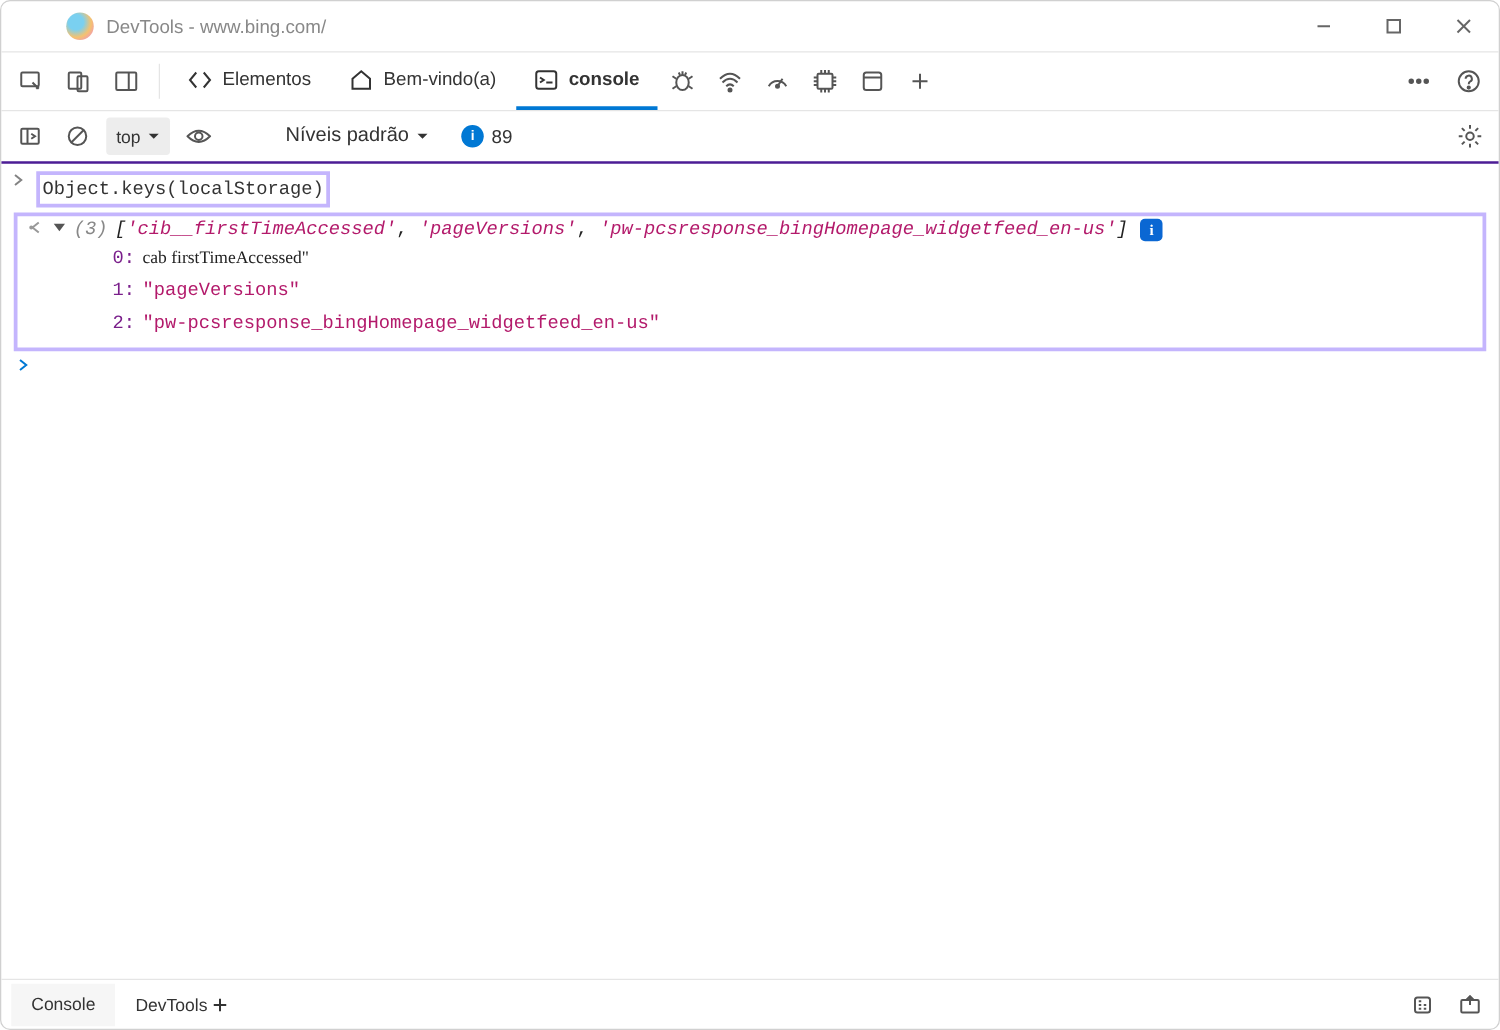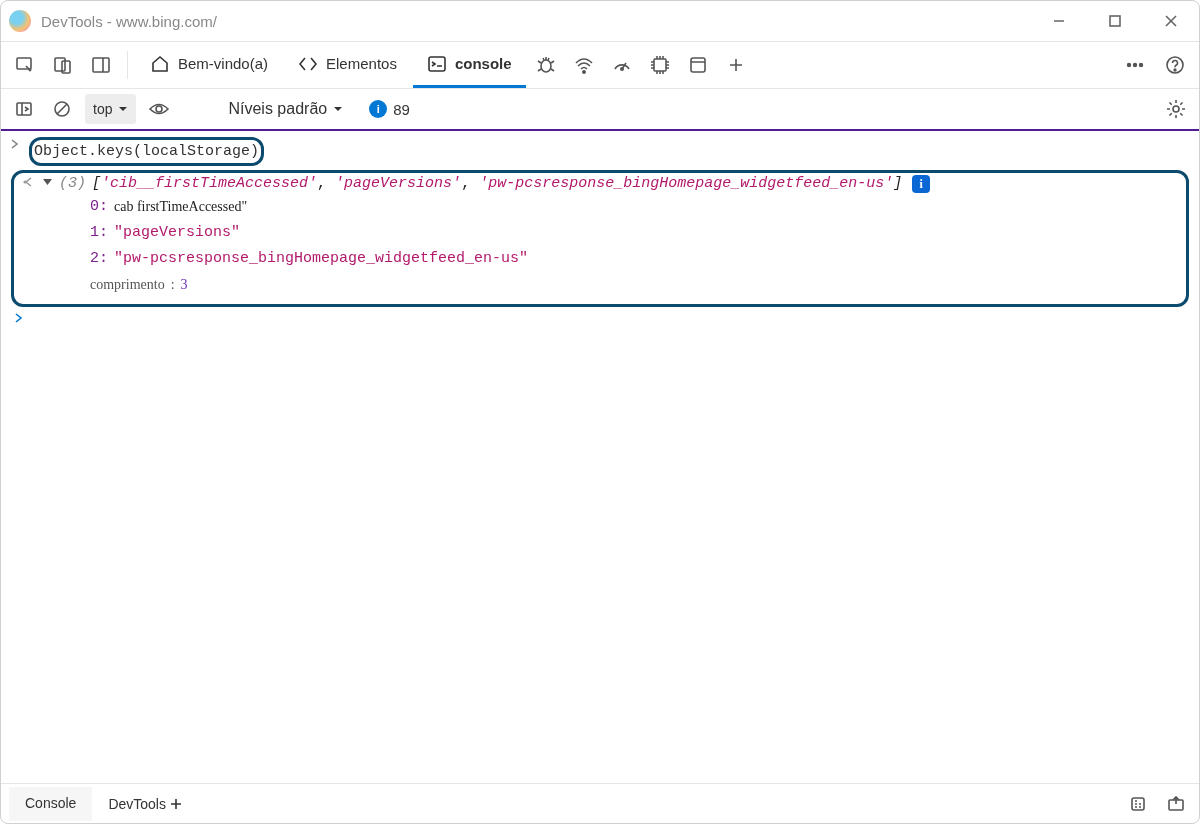--- a/index.html
+++ b/index.html
@@ -17,20 +17,21 @@
   flex-direction: column;
 }
 
 .titlebar {
   height: 40px;
   display: flex;
   align-items: center;
   padding-left: 8px;
   color: #888;
   font-size: 15px;
+  margin-left: 44px;
 }
 .titlebar .app-icon {
   width: 22px; height: 22px; margin-right: 10px;
   background: radial-gradient(circle at 35% 35%, #7ad0f0 30%, #f5c26f 60%, #f08fc7 90%);
   border-radius: 50%;
 }
 .win-controls { margin-left: auto; display: flex; }
 .win-btn {
   width: 56px; height: 40px;
   display: flex; align-items: center; justify-content: center;
@@ -131,22 +132,22 @@
 }
 .con-line {
   display: flex;
   align-items: flex-start;
   padding: 2px 8px;
   gap: 6px;
   line-height: 22px;
 }
 .prompt-arrow { color:#838383; width:14px; }
 .highlight-red {
-  border: 3px solid #0c4a6e;
-  border-radius: 12px;
+  border: 3px solid #c4b5fd;
+  border-radius: 0;
 }
 .input-box { display:inline-block; padding:1px 2px 0 2px; }
 .output-box { margin: 2px 10px 4px 10px; padding: 2px 4px 6px 4px; }
 .out-row { display:flex; align-items:flex-start; gap:6px; padding-left:4px; }
 .triangle-down { color:#555; }
 .array-count { color:#888; font-style:italic; }
 .array-inline { color:#222; }
 .str { color:#b31a6b; font-style: italic; text-align: center; }
 .info-i {
   width:18px;height:18px;border-radius:4px;background:#0a67d3;color:#fff;
@@ -223,29 +224,29 @@
       <svg width="20" height="20" viewBox="0 0 20 20">
           <rect x="2" y="3" width="16" height="14" rx="1"></rect>
           <line x1="12" y1="3" x2="12" y2="17"></line>
         </svg>
     </div>
   </div>
   <div class="tb-divider"></div>
 
   <div class="tab">
     <svg viewBox="0 0 20 20">
-        <path d="M3 9 L10 3 L17 9 V17 H3 Z"></path>
-      </svg>
-    <span>Bem-vindo(a)</span>
+        <path d="M7 4 L2 10 L7 16 M13 4 L18 10 L13 16"></path>
+      </svg>
+    <span>Elementos</span>
   </div>
   <div class="tab">
     <svg viewBox="0 0 20 20">
-        <path d="M7 4 L2 10 L7 16 M13 4 L18 10 L13 16"></path>
-      </svg>
-    <span>Elementos</span>
+        <path d="M3 9 L10 3 L17 9 V17 H3 Z"></path>
+      </svg>
+    <span>Bem-vindo(a)</span>
   </div>
   <div class="tab active">
     <svg viewBox="0 0 20 20">
         <rect x="2" y="3" width="16" height="14" rx="2"></rect>
         <path d="M5 8 L8 10 L5 12 M10 12 H15"></path>
       </svg>
     <span>console</span>
   </div>
 
   <div class="icon-btn">
@@ -389,25 +390,20 @@
         <span class="v-plain">cab firstTimeAccessed"</span>
       </div>
       <div class="kv">
         <span class="k">1</span>
         <span class="v">"pageVersions"</span>
       </div>
       <div class="kv">
         <span class="k">2</span>
         <span class="v">"pw-pcsresponse_bingHomepage_widgetfeed_en-us"</span>
       </div>
-      <div class="kv" style="font-family:'Segoe UI';font-size:14px;">
-        <span style="color:#555">comprimento</span>
-          <span style="color:#555">:</span>
-        <span style="color:#6b2fb3">3</span>
-      </div>
     </div>
   </div>
 
   <div class="empty-prompt">
     <svg width="12" height="14" viewBox="0 0 12 14" style="stroke:#0078d4">
         <path d="M3 3 L8 7 L3 11"></path>
       </svg>
   </div>
 </div>
 

